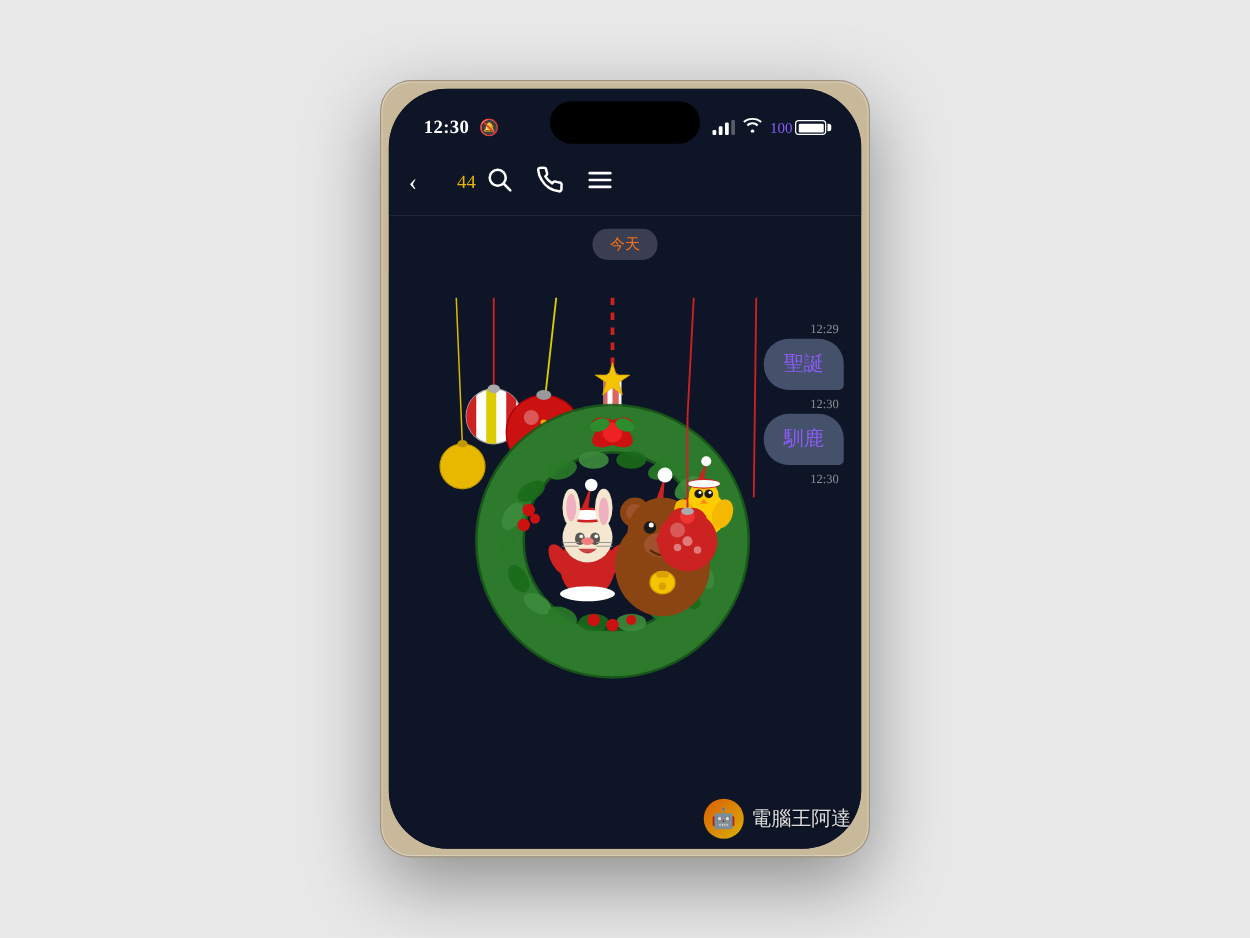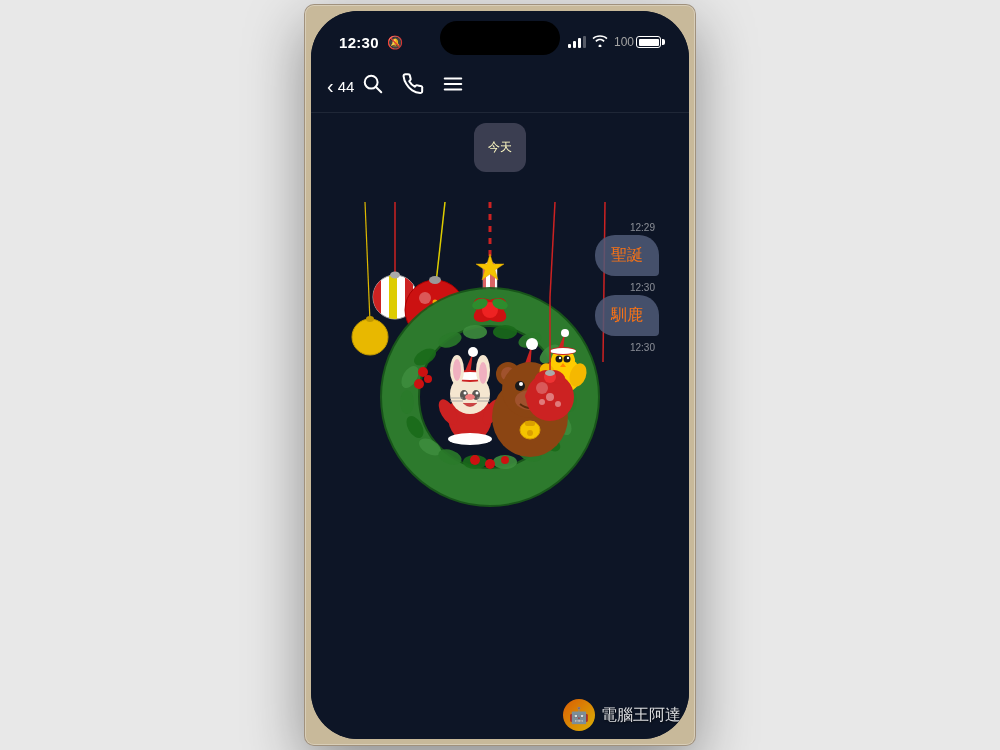--- a/index.html
+++ b/index.html
@@ -8,29 +8,30 @@
       display: flex;
       justify-content: center;
       align-items: center;
       width: 1000px;
       height: 750px;
       font-family: -apple-system, BlinkMacSystemFont, 'Helvetica Neue', sans-serif;
     }
 
     .phone-outer {
       width: 390px;
-      height: 740px;
+      height: 620px;
       background: #c8b99a;
-      border-radius: 9px;
+      border-radius: 24px;
       padding: 6px;
       box-shadow:
         0 0 0 1px #a0917d,
         0 20px 60px rgba(0,0,0,0.4),
         inset 0 0 0 1px rgba(255,255,255,0.3);
       position: relative;
+      font-family: Liberation Serif, serif;
     }
 
     .phone-inner {
       width: 100%;
       height: 100%;
       background: #0d1526;
       border-radius: 47px;
       overflow: hidden;
       position: relative;
       display: flex;
@@ -108,21 +109,21 @@
       color: white;
     }
 
     .battery {
       display: flex;
       align-items: center;
       gap: 2px;
     }
     .battery-text {
       font-size: 12px;
-      color: #a3a3a3;
+      color: #8b5cf6;
       font-weight: 500;
     }
     .battery-body {
       width: 25px;
       height: 12px;
       border: 1.5px solid white;
       border-radius: 3px;
       position: relative;
       display: flex;
       align-items: center;
@@ -166,22 +167,23 @@
       font-size: 18px;
     }
 
     .nav-back-chevron {
       font-size: 20px;
       color: white;
     }
 
     .nav-badge {
       font-size: 15px;
-      color: #ffffff;
+      color: #eab308;
       font-weight: 500;
+      margin-left: 28px;
     }
 
     .nav-name {
       font-size: 20px;
       font-weight: 600;
       color: white;
       margin-left: 4px;
       flex: 1;
     }
 
@@ -200,23 +202,23 @@
     
     .date-pill-container {
       display: flex;
       justify-content: center;
       padding: 10px 0;
       flex-shrink: 0;
     }
 
     .date-pill {
       background: rgba(80,80,100,0.7);
-      color: #fef9c3;
+      color: #f97316;
       font-size: 12px;
-      padding: 16px 14px;
+      padding: 4px 14px;
       border-radius: 12px;
     }
 
     
     .chat-area {
       flex: 1;
       background: #0d1526;
       position: relative;
       overflow: hidden;
     }
@@ -227,21 +229,21 @@
       top: 20px;
       left: 50%;
       transform: translateX(-55%);
       width: 300px;
       height: 320px;
     }
 
     
     .messages-container {
       position: absolute;
-      right: 30px;
+      right: 14px;
       top: 40px;
       display: flex;
       flex-direction: column;
       gap: 6px;
       align-items: flex-end;
     }
 
     .message-row {
       display: flex;
       flex-direction: column;
@@ -250,21 +252,21 @@
 
     .message-time {
       font-size: 10px;
       color: rgba(255,255,255,0.5);
       margin-bottom: 2px;
       margin-right: 4px;
     }
 
     .message-bubble {
       background: rgba(80,90,120,0.85);
-      color: #f97316;
+      color: #8b5cf6;
       font-size: 16px;
       padding: 10px 16px;
       border-radius: 20px 20px 4px 20px;
       max-width: 140px;
       text-align: center;
     }
 
     
     .watermark {
       position: absolute;

